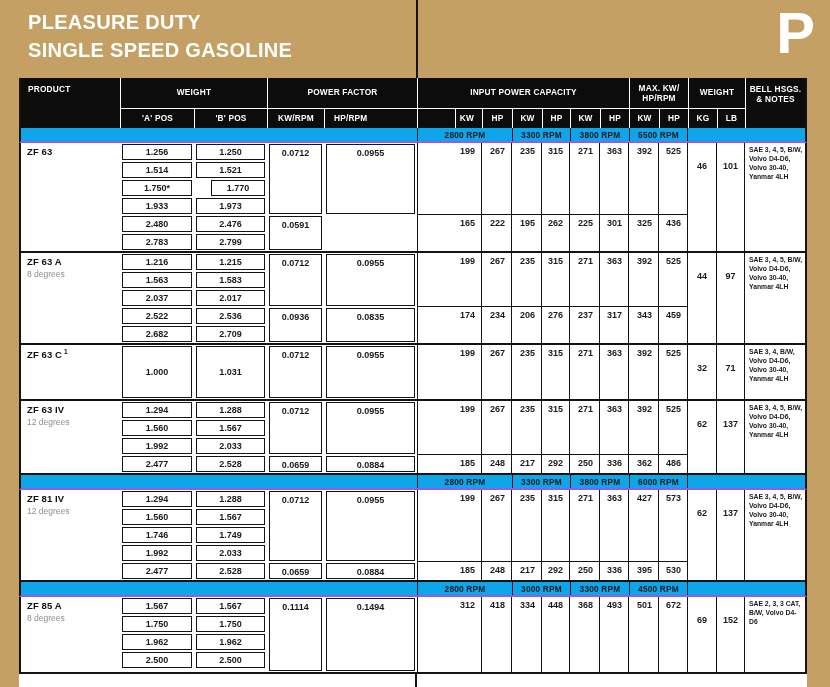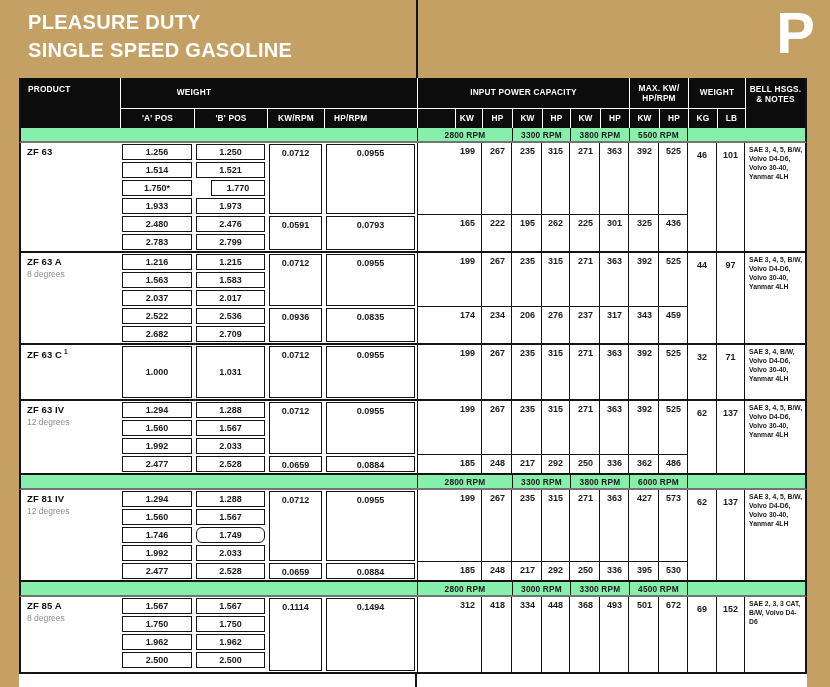--- a/index.html
+++ b/index.html
@@ -31,21 +31,21 @@
   .h-product{justify-content:flex-start !important;align-items:flex-start !important;padding:7px 0 0 7px;}
   .h-bell{flex-direction:column;justify-content:flex-start !important;padding-top:7px;}
   .h-max{flex-direction:column;padding-top:2px;}
   .wsep{border-left:1px solid #ffffff;}
   .tsep{border-top:1px solid #ffffff;}
   .h-hprpm{justify-content:flex-start !important;padding-left:9px;}
   .h-kw1{justify-content:flex-end !important;padding-right:8px;position:relative;}
   .h-kw1::before{content:'';position:absolute;left:37px;top:0;bottom:0;width:1px;background:#ffffff;}
 
   
-  .band{height:15px;background:#86efac;border-bottom:2px solid #737373;
+  .band{height:15px;background:#0ea5e9;border-bottom:2px solid #8b5cf6;
         border-left:2px solid #141414;border-right:2px solid #141414;
         grid-template-rows:13px;}
   .band-label{border-left:1.6px solid #141414;display:flex;align-items:center;justify-content:center;
               font-size:8.3px;font-weight:bold;color:#1a1a1a;letter-spacing:0.2px;}
   .bl-last{border-right:1.6px solid #141414;}
 
   
   .block{background:#ffffff;border-bottom:2px solid #141414;
          border-left:2px solid #141414;border-right:2px solid #141414;}
   .p-cell{grid-column:1;padding:3px 3px 0 6px;}
@@ -53,21 +53,21 @@
   .p-name sup{font-size:6.5px;font-weight:bold;}
   .p-deg{font-size:8.5px;color:#8f8f8f;margin-top:2px;}
   .box{border:1.6px solid #141414;margin:1px 2px;display:flex;align-items:center;justify-content:center;
        font-size:9px;font-weight:bold;color:#1a1a1a;background:#ffffff;}
   .box-top{align-items:flex-start;padding-top:3px;}
   .num{font-size:9px;font-weight:bold;color:#1a1a1a;text-align:right;
        padding:3px 6px 0 0;box-sizing:border-box;}
   .pw{border-right:1.6px solid #141414;}
   .pw-first{border-left:1.6px solid #141414;}
   .gb{border-bottom:1.6px solid #141414;}
-  .wt{border-right:1.6px solid #141414;text-align:center;padding-top:7px;
+  .wt{border-right:1.6px solid #141414;text-align:center;padding-top:18px;
       font-size:9px;font-weight:bold;color:#1a1a1a;}
   .notes{padding:3px 2px 0 4px;font-size:6.8px;font-weight:bold;color:#1a1a1a;line-height:1.32;}
 
   .filler{height:16px;background:#ffffff;position:relative;}
   .filler .divider{position:absolute;left:396px;top:0;bottom:0;width:2px;background:#141414;}
 </style>
 </head>
 <body>
 
 <div class="top">
@@ -77,20 +77,21 @@
   </div>
   <div class="corner">P</div>
   <div class="vline"></div>
 </div>
 
 <div class="panel">
 
   <div class="grid hdr">
     <div class="h-product" style="grid-column:1;grid-row:1 / -1">PRODUCT</div>
     <div class="wsep" style="grid-column:2 / 4;grid-row:1">WEIGHT</div>
+    <div class="wsep" style="grid-column:4 / 6;grid-row:1">POWER FACTOR</div>
     <div class="wsep" style="grid-column:6 / 12;grid-row:1">INPUT POWER CAPACITY</div>
     <div class="wsep h-max" style="grid-column:12 / 14;grid-row:1">
       <span>MAX. KW/</span>
       <span>HP/RPM</span>
     </div>
     <div class="wsep" style="grid-column:14 / 16;grid-row:1">WEIGHT</div>
     <div class="wsep h-bell" style="grid-column:16;grid-row:1 / -1">
       <span>BELL HSGS.</span>
       <span>&amp; NOTES</span>
     </div>
@@ -137,21 +138,20 @@
         <div class="box box-top" style="grid-area: 1 / 5 / 5;">0.0955</div>
         <div class="num pw pw-first gb" style="grid-area: 1 / 6 / 5;">199</div>
         <div class="num pw gb" style="grid-area: 1 / 7 / 5;">267</div>
         <div class="num pw gb" style="grid-area: 1 / 8 / 5;">235</div>
         <div class="num pw gb" style="grid-area: 1 / 9 / 5;">315</div>
         <div class="num pw gb" style="grid-area: 1 / 10 / 5;">271</div>
         <div class="num pw gb" style="grid-area: 1 / 11 / 5;">363</div>
         <div class="num pw gb" style="grid-area: 1 / 12 / 5;">392</div>
         <div class="num pw gb" style="grid-area: 1 / 13 / 5;">525</div>
         <div class="box box-top" style="grid-area: 5 / 4 / -1;">0.0591</div>
-        <div class="box box-top" style="grid-area: 5 / 5 / -1;">0.0793</div>
         <div class="num pw pw-first" style="grid-area: 5 / 6 / -1;">165</div>
         <div class="num pw" style="grid-area: 5 / 7 / -1;">222</div>
         <div class="num pw" style="grid-area: 5 / 8 / -1;">195</div>
         <div class="num pw" style="grid-area: 5 / 9 / -1;">262</div>
         <div class="num pw" style="grid-area: 5 / 10 / -1;">225</div>
         <div class="num pw" style="grid-area: 5 / 11 / -1;">301</div>
         <div class="num pw" style="grid-area: 5 / 12 / -1;">325</div>
         <div class="num pw" style="grid-area: 5 / 13 / -1;">436</div>
         <div class="wt" style="grid-area: 1 / 14 / -1;">46</div>
         <div class="wt" style="grid-area: 1 / 15 / -1;">101</div>
@@ -262,21 +262,21 @@
       <div class="grid block" style="grid-template-rows: repeat(5, 18px);">
         <div class="p-cell" style="grid-area: 1 / 1 / -1;">
           <div class="p-name">ZF 81 IV</div>
           <div class="p-deg">12 degrees</div>
         </div>
         <div class="box" style="grid-area: 1 / 2;">1.294</div>
         <div class="box" style="grid-area: 1 / 3;">1.288</div>
         <div class="box" style="grid-area: 2 / 2;">1.560</div>
         <div class="box" style="grid-area: 2 / 3;">1.567</div>
         <div class="box" style="grid-area: 3 / 2;">1.746</div>
-        <div class="box" style="grid-area: 3 / 3; border-radius: 6px;">1.749</div>
+        <div class="box" style="grid-area: 3 / 3;">1.749</div>
         <div class="box" style="grid-area: 4 / 2;">1.992</div>
         <div class="box" style="grid-area: 4 / 3;">2.033</div>
         <div class="box" style="grid-area: 5 / 2;">2.477</div>
         <div class="box" style="grid-area: 5 / 3;">2.528</div>
         <div class="box box-top" style="grid-area: 1 / 4 / 5;">0.0712</div>
         <div class="box box-top" style="grid-area: 1 / 5 / 5;">0.0955</div>
         <div class="num pw pw-first gb" style="grid-area: 1 / 6 / 5;">199</div>
         <div class="num pw gb" style="grid-area: 1 / 7 / 5;">267</div>
         <div class="num pw gb" style="grid-area: 1 / 8 / 5;">235</div>
         <div class="num pw gb" style="grid-area: 1 / 9 / 5;">315</div>

